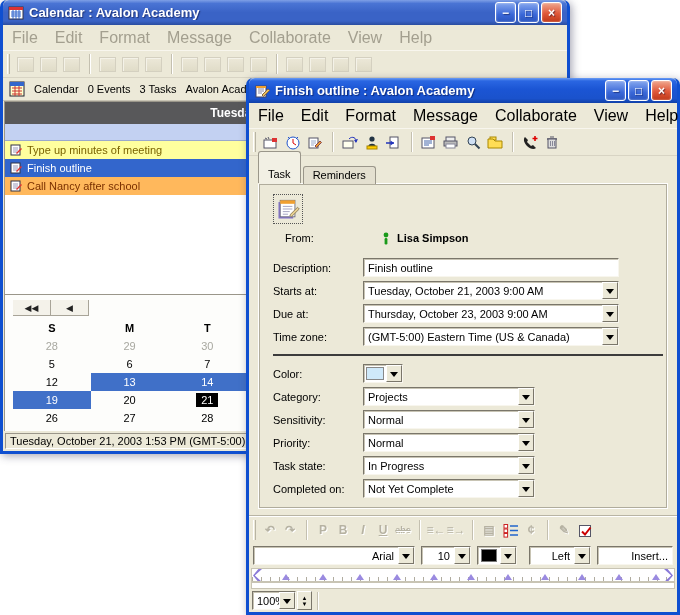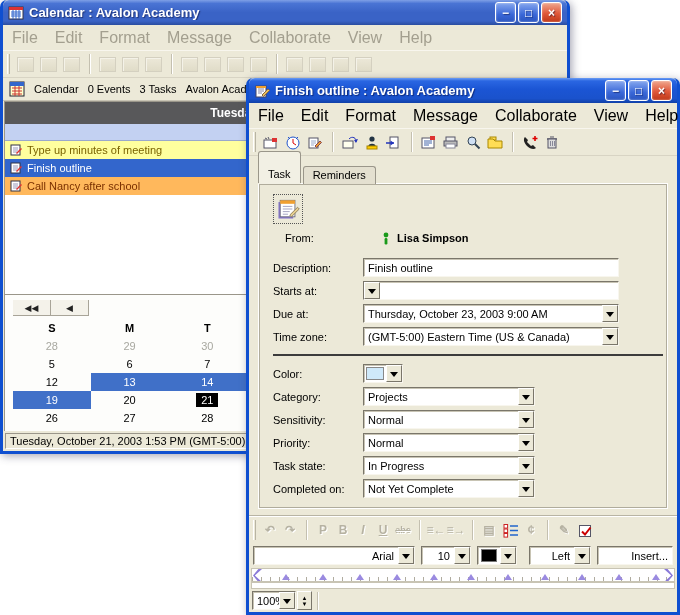--- a/index.html
+++ b/index.html
@@ -399,20 +399,21 @@
       <div id="form-rows1">
           <div class="frm-row">
     <span class="frm-label">Description:</span>
     <span class="field w-wide">
       <span class="val">Finish outline</span>
     </span>
           </div>
           <div class="frm-row">
     <span class="frm-label">Starts at:</span>
     <span class="field w-wide">
+      <span class="val">Tuesday, October 21, 2003 9:00 AM</span>
               <span class="dd-btn"></span>
     </span>
           </div>
           <div class="frm-row">
     <span class="frm-label">Due at:</span>
     <span class="field w-wide">
       <span class="val">Thursday, October 23, 2003 9:00 AM</span>
               <span class="dd-btn"></span>
     </span>
           </div>

